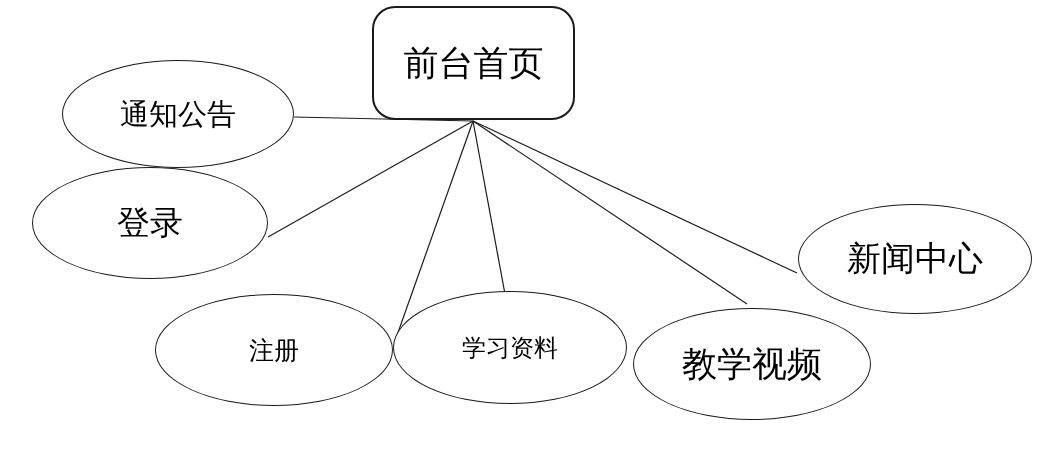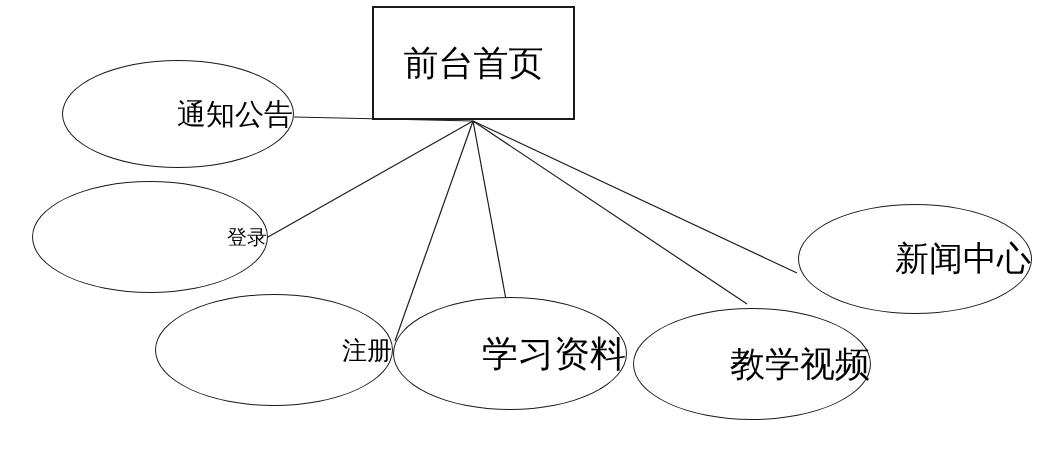--- a/index.html
+++ b/index.html
@@ -31,35 +31,35 @@
   .node {
     position: absolute;
     box-sizing: border-box;
     display: flex;
     align-items: center;
     justify-content: center;
     text-align: center;
     background: #ffffff;
     line-height: 1;
     white-space: nowrap;
+    border-radius: 23px;
   }
   .node.rect {
     border: 2px solid #1a1a1a;
   }
   .node.ellipse {
     border: 1.4px solid #1c1c1c;
     border-radius: 50%;
-    justify-content: flex-end;
   }
   
   #node-home      { left: 372px; top: 6px;   width: 203px; height: 114px; font-size: 35px; }
   #node-notice    { left: 62px;  top: 60px;  width: 232px; height: 108px; font-size: 29px; }
-  #node-login     { left: 32px;  top: 181px; width: 236px; height: 112px; font-size: 20px; }
+  #node-login     { left: 32px;  top: 167px; width: 236px; height: 112px; font-size: 33px; }
   #node-register  { left: 155px; top: 294px; width: 238px; height: 112px; font-size: 25px; }
-  #node-materials { left: 393px; top: 297px; width: 234px; height: 113px; font-size: 36px; }
+  #node-materials { left: 393px; top: 291px; width: 234px; height: 113px; font-size: 24px; }
   #node-videos    { left: 633px; top: 308px; width: 238px; height: 112px; font-size: 35px; }
   #node-news      { left: 798px; top: 204px; width: 234px; height: 110px; font-size: 34px; }
 </style>
 </head>
 <body>
 
 <div class="canvas">
 
   <svg id="edge-layer" viewBox="0 0 1051 461" xmlns="http://www.w3.org/2000/svg">
       <line x1="473" y1="121" x2="294" y2="117"></line>

